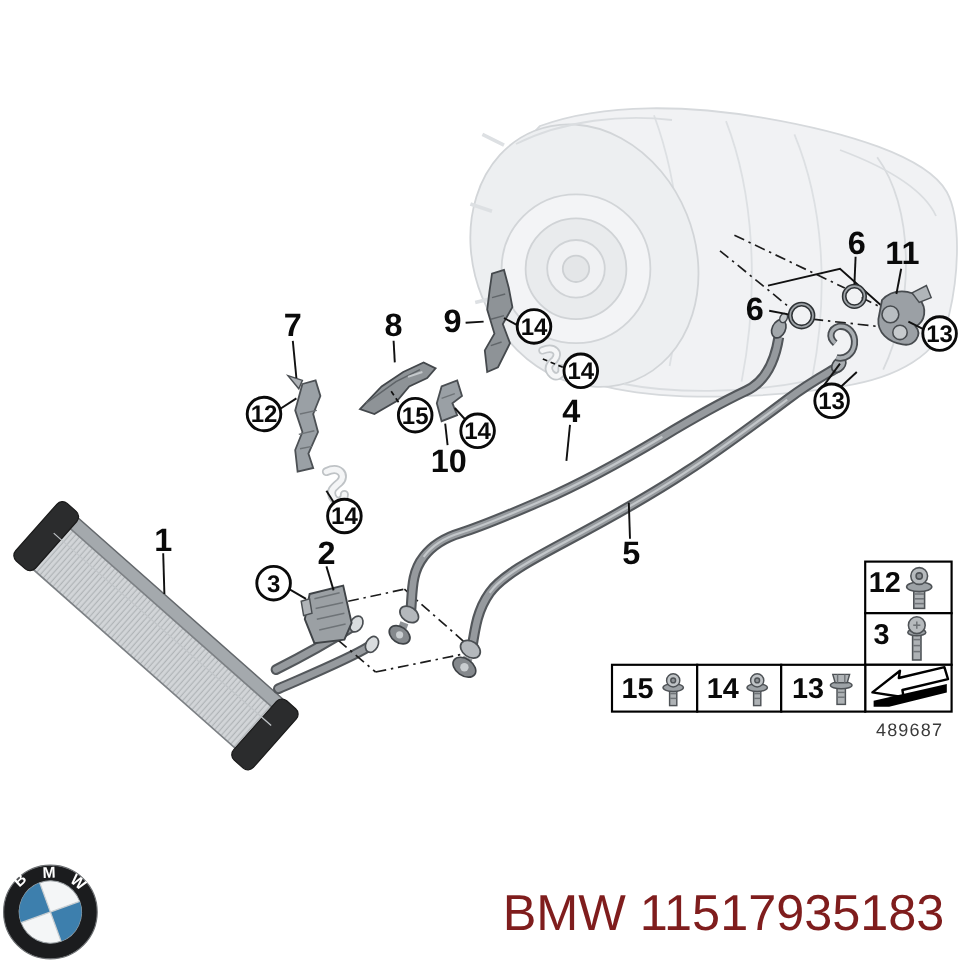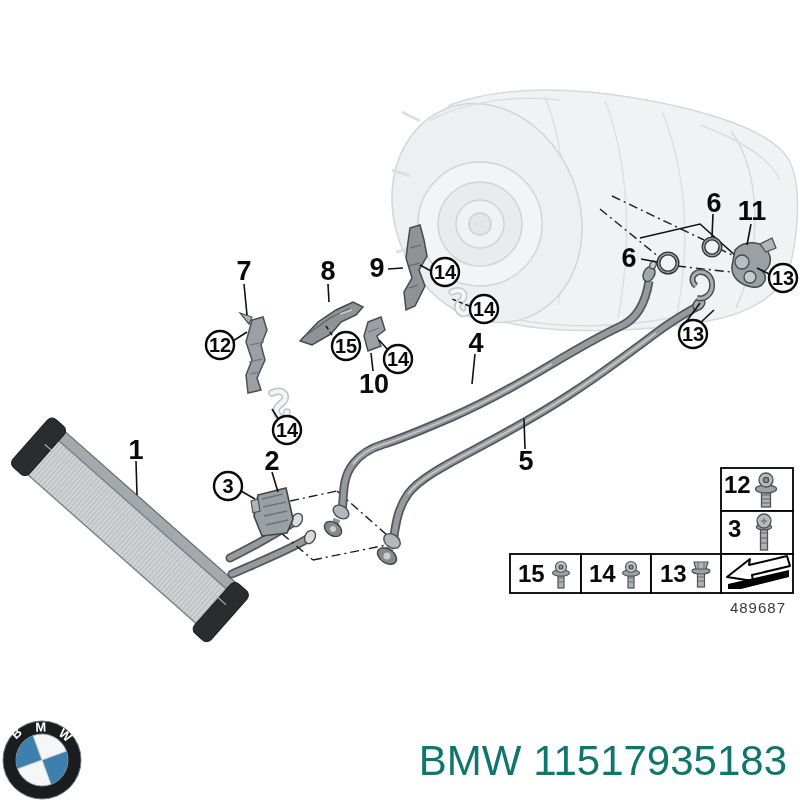--- a/index.html
+++ b/index.html
@@ -8,21 +8,21 @@
   svg text{font-family:"Liberation Sans",sans-serif;}
   .lbl{font-size:27px;font-weight:bold;fill:#0a0a0a;text-anchor:middle;}
   .clbl{font-size:20px;font-weight:bold;fill:#0a0a0a;text-anchor:middle;}
   .legnum{font-size:24px;font-weight:bold;fill:#0a0a0a;text-anchor:start;}
   .ref{font-size:15px;fill:#3a3a3a;text-anchor:end;letter-spacing:1px;}
   .callout-circle{fill:#ffffff;stroke:#0a0a0a;stroke-width:2.4;}
   .leader{stroke:#111;stroke-width:1.6;fill:none;}
   .leaderd{stroke:#111;stroke-width:1.4;fill:none;stroke-dasharray:4 3;}
   .dashdot{stroke:#1c1c1c;stroke-width:1.4;fill:none;stroke-dasharray:9 4 2 4;}
   .cell{fill:#ffffff;stroke:#000;stroke-width:1.8;}
-  .footer-part{position:absolute;right:13px;top:737px;font-size:42px;color:#0f766e;
+  .footer-part{position:absolute;right:13px;top:737px;font-size:42px;color:#7f1d1d;
                letter-spacing:0px;white-space:nowrap;text-align:right;}
 </style>
 </head>
 <body>
 
 <div class="page">
 
 <svg width="800" height="690" viewBox="0 0 800 690">
   <defs>
     <pattern id="fins" width="3.6" height="8" patternUnits="userSpaceOnUse">

